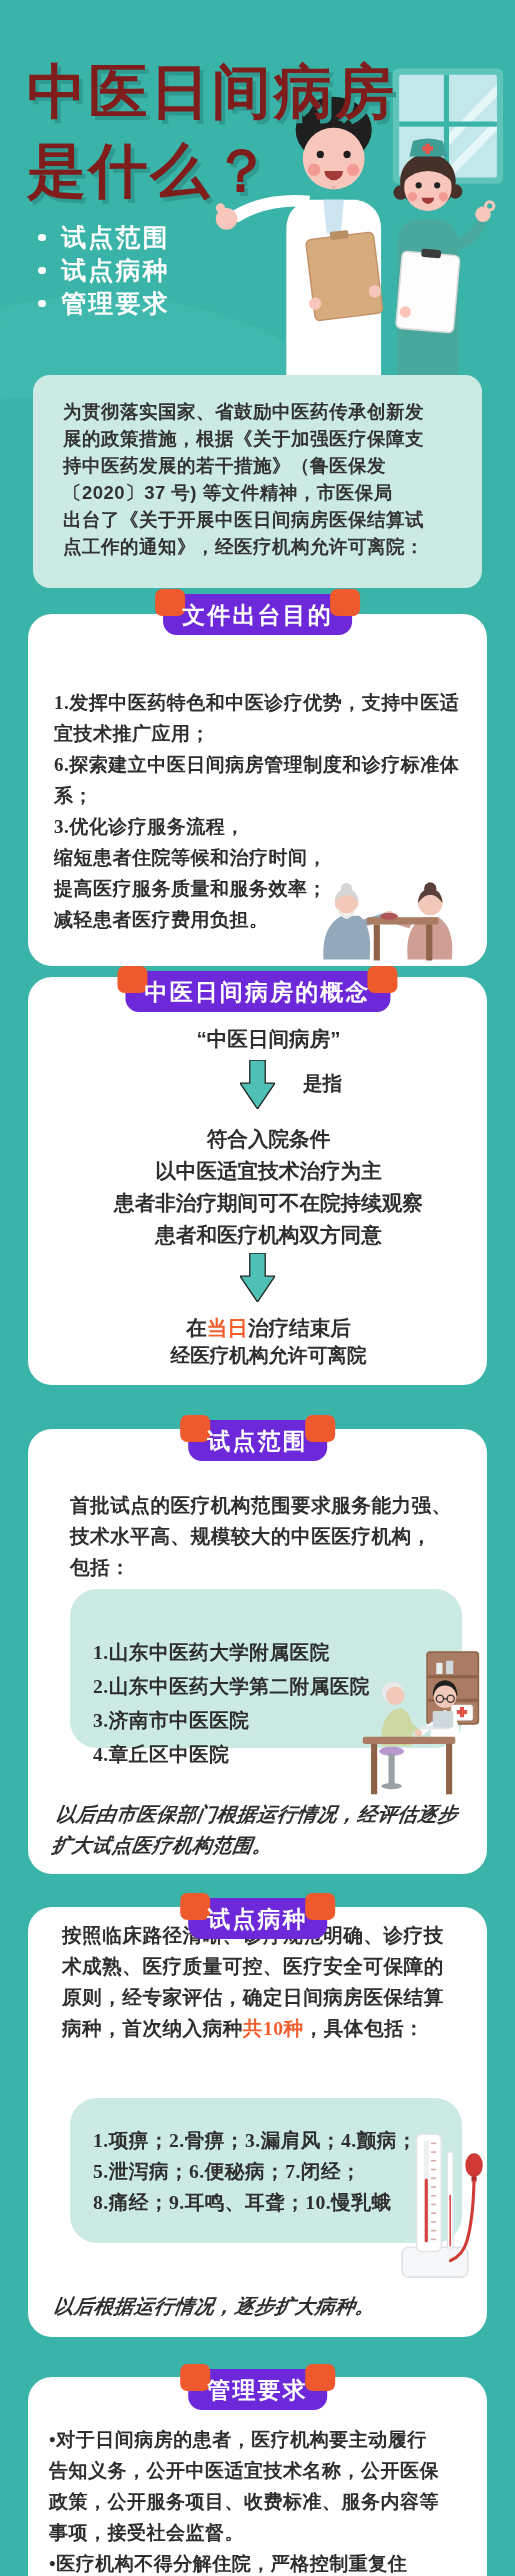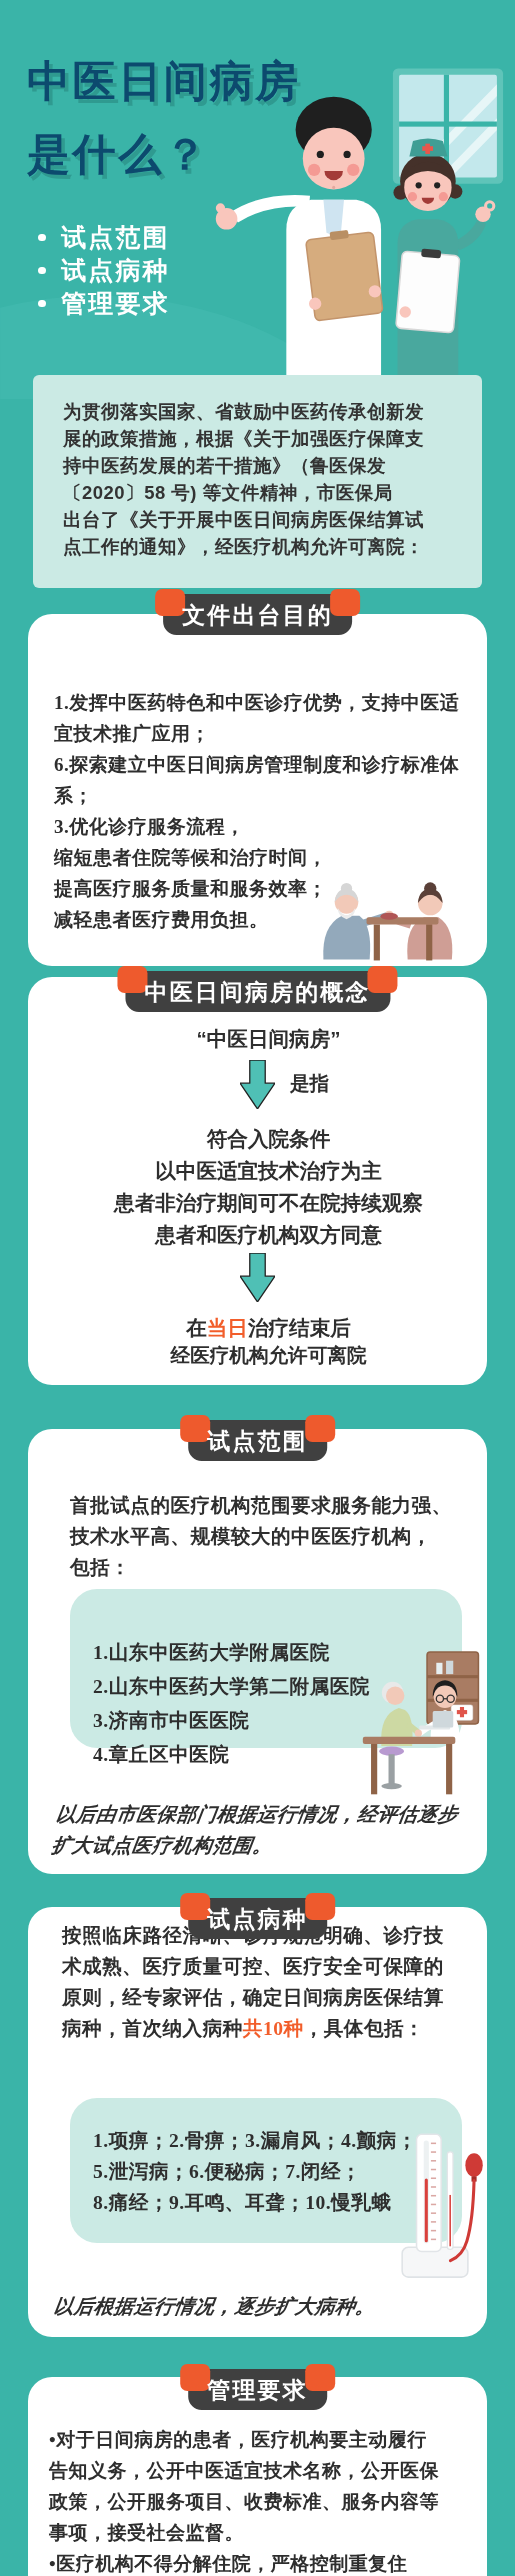--- a/index.html
+++ b/index.html
@@ -1,32 +1,32 @@
 <!DOCTYPE html>
 <html style="font-size:8.2px"><head>
 <meta charset="utf-8">
 <style>
   html,body{margin:0;padding:0;background:#2f9a90;}
   .page{position:relative;width:515px;height:2787px;overflow:hidden;background:#3ab4a8;
         font-family:"Liberation Sans","DejaVu Sans",sans-serif;font-weight:900;}
   .abs{position:absolute;}
   svg{display:block;}
   
-  .title{position:absolute;left:27px;color:#0c4a6e;font-size:43px;letter-spacing:2.6px;
+  .title{position:absolute;left:27px;color:#7f1d1d;font-size:59px;letter-spacing:2.6px;
          text-shadow:3.6px 4.1px 0 #2f9a90;z-index:2;white-space:nowrap;}
   .hbul{position:absolute;left:38px;top:221px;z-index:2;}
   .hbul .bi{display:flex;align-items:center;height:33px;color:#ffffff;font-size:25px;letter-spacing:2.1px;}
   .hbul .dot{width:7.7px;height:7.7px;border-radius:50%;background:#ffffff;margin-right:15.5px;flex:none;}
   
   .card{position:absolute;left:28px;width:459px;background:#ffffff;border-radius:24px;z-index:2;}
   .mint{position:absolute;background:#cbeae4;border-radius:27px;z-index:3;}
   .introbox{position:absolute;left:33px;top:375px;width:449px;height:213px;background:#cbeae4;
-            border-radius:6px;z-index:2;box-sizing:border-box;padding:23px 0 0 30px;}
+            border-radius:17px;z-index:2;box-sizing:border-box;padding:23px 0 0 30px;}
   .badge{position:absolute;left:50%;transform:translateX(-50%);height:41px;line-height:42px;
-         padding:0 19.6px;background:#404040;color:#ffffff;font-size:23px;letter-spacing:2.1px;
+         padding:0 19.6px;background:#6d28d9;color:#ffffff;font-size:23px;letter-spacing:2.1px;
          border-radius:8.2px 8.2px 13.4px 13.4px;z-index:5;white-space:nowrap;}
   .badge::before,.badge::after{content:"";position:absolute;top:-4.6px;width:30px;height:27px;
          background:#ee5a2d;border-radius:7.2px;z-index:-1;}
   .badge::before{left:-7.7px;}
   .badge::after{right:-7.7px;}
   
   .txt{position:absolute;color:#2e2e2e;font-size:19px;line-height:31px;letter-spacing:0.5px;z-index:3;}
   .txt .ln{white-space:nowrap;font-family:Liberation Serif, serif;}
   .intro-t{color:#333333;font-size:18.5px;line-height:27px;letter-spacing:0.5px;}
   .intro-t .ln{white-space:nowrap;}
@@ -99,41 +99,41 @@
       <g transform="rotate(-7 668 532)">
         <rect x="602" y="458" width="132" height="158" rx="10" fill="#d6ac7e" stroke="#c3946b" stroke-width="3"></rect>
         <rect x="650" y="448" width="36" height="16" rx="5" fill="#b98f63"></rect>
       </g>
       <circle cx="612" cy="590" r="12" fill="#f9c6bc"></circle>
         <circle cx="728" cy="566" r="12" fill="#f9c6bc"></circle>
     </g>
   </svg>
 
   <div class="title" style="top:53px">中医日间病房</div>
-  <div class="title" style="top:126px">是什么？</div>
+  <div class="title" style="top:132px">是什么？</div>
   <div class="hbul">
     <div class="bi">
       <span class="dot"></span>
       <span>试点范围</span>
     </div>
     <div class="bi">
       <span class="dot"></span>
       <span>试点病种</span>
     </div>
     <div class="bi">
       <span class="dot"></span>
       <span>管理要求</span>
     </div>
   </div>
 
   <div class="introbox intro-t">
     <div class="ln">为贯彻落实国家、省鼓励中医药传承创新发</div>
     <div class="ln">展的政策措施，根据《关于加强医疗保障支</div>
     <div class="ln">持中医药发展的若干措施》（鲁医保发</div>
-    <div class="ln">〔2020〕58 号) 等文件精神，市医保局</div>
+    <div class="ln">〔2020〕37 号) 等文件精神，市医保局</div>
     <div class="ln">出台了《关于开展中医日间病房医保结算试</div>
     <div class="ln">点工作的通知》，经医疗机构允许可离院：</div>
   </div>
 
   <div class="card" style="top:614px;height:352px"></div>
   <div class="badge" style="top:594px">文件出台目的</div>
   <div class="txt" style="left:54px;top:687px">
     <div class="ln">1.发挥中医药特色和中医诊疗优势，支持中医适</div>
     <div class="ln">宜技术推广应用；</div>
     <div class="ln">6.探索建立中医日间病房管理制度和诊疗标准体</div>
@@ -162,21 +162,21 @@
     <rect x="212" y="182" width="12" height="70" fill="#8f6347"></rect>
     <ellipse cx="140" cy="166" rx="17" ry="7" fill="#b05555"></ellipse>
   </svg>
 
   <div class="card" style="top:977px;height:408px"></div>
   <div class="badge" style="top:971px">中医日间病房的概念</div>
   <div class="centerline" style="top:1025px;font-size:20.6px">“中医日间病房”</div>
   <svg class="arrow" style="left:240px;top:1060px" width="35" height="49" viewBox="0 0 68 95">
     <polygon points="19,0 49,0 49,45 68,45 34,95 0,45 19,45" fill="#4fc0b5" stroke="#222222" stroke-width="2.5" stroke-linejoin="round"></polygon>
   </svg>
-  <div class="centerline" style="left:279px;top:1070px;width:auto;font-size:19.6px">是指</div>
+  <div class="centerline" style="left:292px;top:1070px;width:auto;font-size:19.6px">是指</div>
   <div class="centerline" style="top:1123px;font-size:20.6px;line-height:32px">
     <div>符合入院条件</div>
     <div>以中医适宜技术治疗为主</div>
     <div>患者非治疗期间可不在院持续观察</div>
     <div>患者和医疗机构双方同意</div>
   </div>
   <svg class="arrow" style="left:240px;top:1253px" width="35" height="49" viewBox="0 0 68 95">
     <polygon points="19,0 49,0 49,45 68,45 34,95 0,45 19,45" fill="#4fc0b5" stroke="#222222" stroke-width="2.5" stroke-linejoin="round"></polygon>
   </svg>
   <div class="centerline" style="top:1314px;font-size:20.6px">

